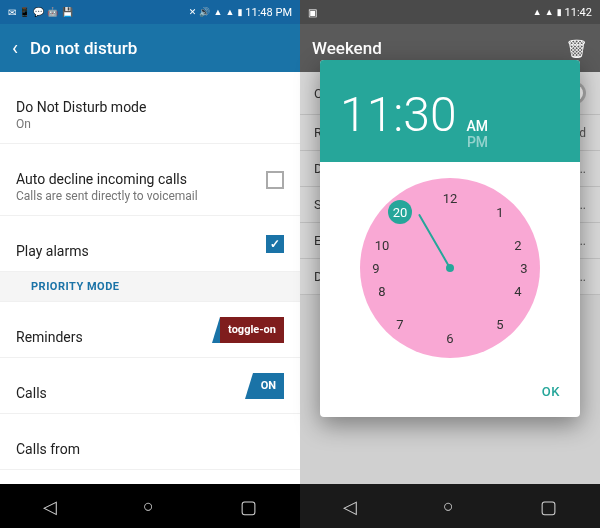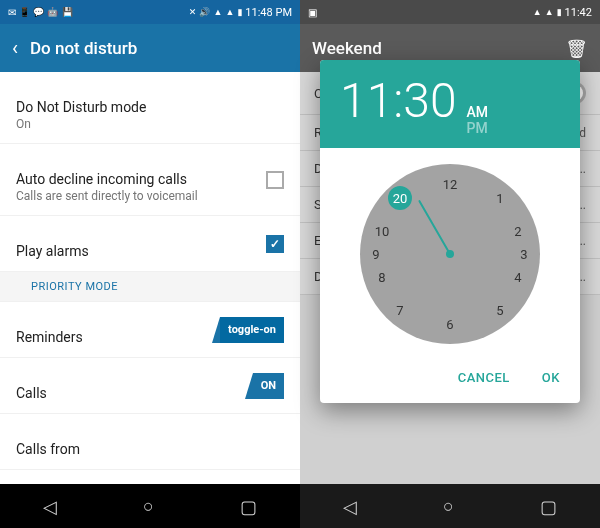--- a/index.html
+++ b/index.html
@@ -89,21 +89,21 @@
       font-weight: 400;
     }
     .setting-item-sublabel {
       font-size: 12px;
       color: #757575;
       margin-top: 2px;
     }
     .section-label {
       font-size: 11px;
       color: #1a73a7;
-      font-weight: 400;
+      font-weight: 700;
       letter-spacing: 0.5px;
       text-transform: uppercase;
       padding-left: 15px;
     }
 
     
     .checkbox {
       width: 18px;
       height: 18px;
       border: 2px solid #aaa;
@@ -224,24 +224,25 @@
       right: 20px;
       background: white;
       border-radius: 4px;
       box-shadow: 0 8px 24px rgba(0,0,0,0.4);
       z-index: 10;
       overflow: hidden;
     }
 
     .clock-header {
       background: #26a69a;
-      padding: 17px 20px 12px;
+      padding: 31px 20px 12px;
       display: flex;
       align-items: baseline;
       gap: 4px;
+      text-align: right;
     }
     .clock-time {
       color: white;
       font-size: 48px;
       font-weight: 300;
       line-height: 1;
     }
     .clock-ampm {
       display: flex;
       flex-direction: column;
@@ -263,21 +264,21 @@
       padding: 16px;
       display: flex;
       justify-content: center;
       align-items: center;
     }
 
     .clock-face {
       width: 180px;
       height: 180px;
       border-radius: 50%;
-      background: #a3a3a3;
+      background: #f9a8d4;
       position: relative;
       display: flex;
       align-items: center;
       justify-content: center;
     }
 
     .clock-center {
       position: absolute;
       width: 8px;
       height: 8px;
@@ -397,21 +398,21 @@
     </div>
 
     <div class="setting-item section-header">
       <span class="section-label">PRIORITY MODE</span>
     </div>
 
     <div class="setting-item">
       <div class="setting-item-text">
         <div class="setting-item-label">Reminders</div>
       </div>
-      <div style="background:#0369a1;color:white;font-size:11px;font-weight:bold;padding:3px 8px;display:flex;align-items:center;height:26px;position:relative;">
+      <div style="background:#7f1d1d;color:white;font-size:11px;font-weight:bold;padding:3px 8px;display:flex;align-items:center;height:26px;position:relative;">
         <div style="position:absolute;left:-8px;top:0;bottom:0;width:0;height:0;border-style:solid;border-width:0 0 26px 8px;border-color:transparent transparent #1a73a7 transparent;"></div>
         <span style="color:white;font-size:11px;font-weight:bold;">toggle-on</span>
       </div>
     </div>
 
     <div class="setting-item">
       <div class="setting-item-text">
         <div class="setting-item-label">Calls</div>
       </div>
       <div style="background:#1a73a7;color:white;font-size:11px;font-weight:bold;padding:3px 8px;display:flex;align-items:center;height:26px;position:relative;">
@@ -512,21 +513,20 @@
         <span class="clock-number" style="bottom:8px;left:50%;transform:translateX(-50%);">6</span>
         <span class="clock-number" style="bottom:22px;left:28px;">7</span>
         <span class="clock-number" style="bottom:55px;left:10px;">8</span>
         <span class="clock-number" style="top:50%;left:4px;transform:translateY(-50%);">9</span>
         <span class="clock-number" style="top:55px;left:10px;">10</span>
         <span class="clock-number active" style="top:22px;left:28px;">20</span>
       </div>
     </div>
 
     <div class="clock-actions">
-      <span class="clock-btn">CANCEL</span>
       <span class="clock-btn">OK</span>
     </div>
   </div>
 
   <div class="right-nav-bar">
     <span class="right-nav-icon">◁</span>
     <span class="right-nav-icon">○</span>
     <span class="right-nav-icon">▢</span>
   </div>
 </div>

